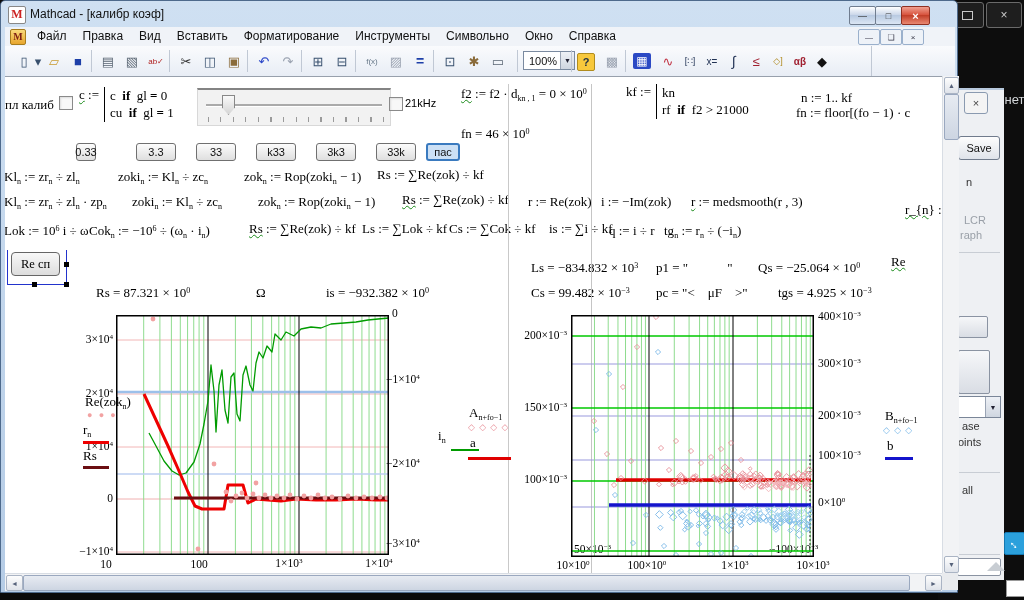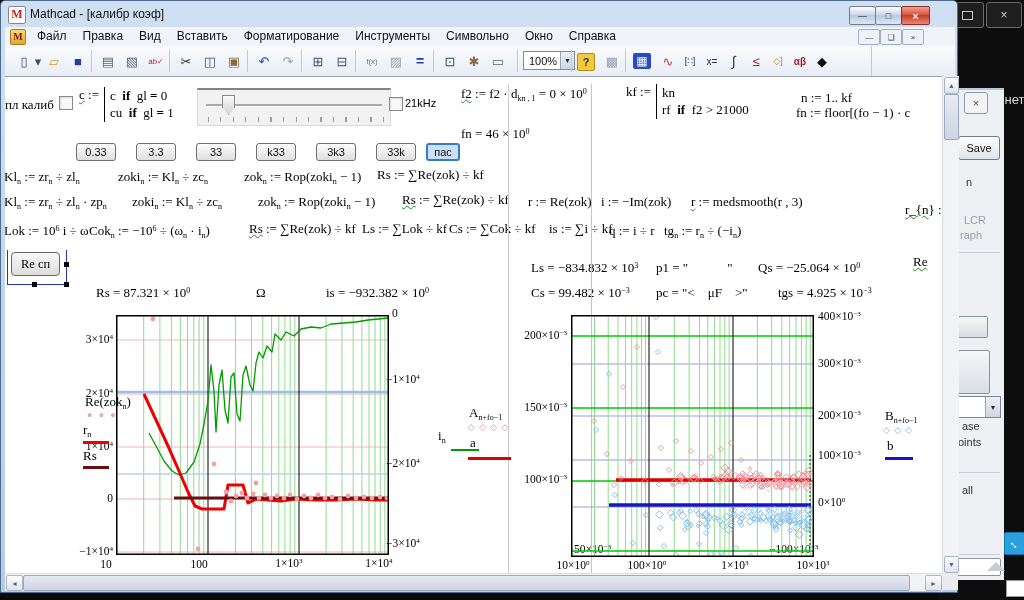--- a/index.html
+++ b/index.html
@@ -267,21 +267,21 @@
           <div class="reg" style="left: 448px; top: 219px;">Cs := ∑Cok ÷ kf</div>
           <div class="reg" style="left: 520px; top: 219px; margin-left: 28px;">is := ∑i ÷ kf</div>
           <div class="reg" style="left: 608px; top: 221px;">q := i ÷ r</div>
           <div class="reg" style="left: 663px; top: 221px;">tg<sub>n</sub> := r<sub>n</sub> ÷ (−i<sub>n</sub>)</div>
           <div class="reg" style="left: 95px; top: 283px;">Rs = 87.321 × 10<sup>0</sup></div>
           <div class="reg" style="left: 255px; top: 283px;">Ω</div>
           <div class="reg" style="left: 325px; top: 283px;">is = −932.382 × 10<sup>0</sup></div>
           <div class="reg" style="left: 530px; top: 258px;">Ls = −834.832 × 10<sup>3</sup></div>
           <div class="reg" style="left: 655px; top: 258px;">p1 = "            "</div>
           <div class="reg" style="left: 757px; top: 258px;">Qs = −25.064 × 10<sup>0</sup></div>
-          <div class="reg" style="left: 912px; top: 252px; font-family: Liberation Serif, serif;"><span class="gw">Re</span></div>
+          <div class="reg" style="left: 890px; top: 252px; font-family: Liberation Serif, serif;"><span class="gw">Re</span></div>
           <div class="reg" style="left: 530px; top: 283px;">Cs = 99.482 × 10<sup>−3</sup></div>
           <div class="reg" style="left: 655px; top: 283px;">pc = "&lt;    μF    &gt;"</div>
           <div class="reg" style="left: 777px; top: 283px;">tgs = 4.925 × 10<sup>−3</sup></div>
           <div class="reg" style="left: 84px; top: 392px;">Re(zok<sub>n</sub>)</div>
           <div class="reg pdots" style="left: 86px; top: 408px;">● ● ●</div>
           <div class="reg" style="left: 82px; top: 420px;">r<sub>n</sub></div>
           <div class="reg" style="left: 82px; top: 446px;">Rs</div>
           <div class="reg" style="left: 437px; top: 426px;">i<sub>n</sub></div>
           <div class="reg" style="left: 468px; top: 403px;">A<sub>n+fo−1</sub></div>
           <div class="reg dpink" style="left: 467px; top: 420px;">◇ ◇ ◇ ◇</div>
@@ -320,21 +320,21 @@
           <div class="rect" style="left: 590px; top: 82px; width: 1px; height: 489px; background: rgb(197, 197, 197);"></div>
           <div class="rect" style="left: 82px; top: 439px; width: 26px; height: 3px; background: rgb(238, 0, 0);"></div>
           <div class="rect" style="left: 82px; top: 464px; width: 26px; height: 3px; background: rgb(107, 14, 18);"></div>
           <div class="rect" style="left: 450px; top: 447px; width: 28px; height: 2px; background: rgb(0, 155, 0);"></div>
           <div class="rect" style="left: 467px; top: 455px; width: 43px; height: 3px; background: rgb(224, 0, 0);"></div>
           <div class="rect" style="left: 884px; top: 455px; width: 28px; height: 3px; background: rgb(20, 20, 204);"></div>
           <div class="prog" style="left: 78px; top: 85px;"><div class="ph"><span class="gw">c</span> :=</div><div class="pl"><div>c  <b>if</b>  gl <b>=</b> 0</div><div>cu  <b>if</b>  gl <b>=</b> 1</div></div></div>
           <div class="prog" style="left: 625px; top: 82px;"><div class="ph">kf :=</div><div class="pl"><div>kn</div><div>rf  <b>if</b>  f2 &gt; 21000</div></div></div>
           <span class="mc-check" style="left: 58px; top: 94px;"></span>
           <span class="mc-check" style="left: 388px; top: 95px;"></span>
-          <button class="mc-btn" style="left: 75px; width: 40px;">0.33</button>
+          <button class="mc-btn" style="left: 75px; width: 20px;">0.33</button>
           <button class="mc-btn" style="left: 135px; width: 40px;">3.3</button>
           <button class="mc-btn" style="left: 195px; width: 40px;">33</button>
           <button class="mc-btn" style="left: 255px; width: 40px;">k33</button>
           <button class="mc-btn" style="left: 315px; width: 40px;">3k3</button>
           <button class="mc-btn" style="left: 375px; width: 40px;">33k</button>
           <button class="mc-btn active" style="left: 425px; width: 34px;">пас</button>
           <svg width="273" height="240" class="chart" style="left: 115px; top: 313px;">
             <line x1="1" y1="25" x2="272" y2="25" stroke="#f2b6b6" stroke-width="1"></line>
             <line x1="1" y1="79" x2="272" y2="79" stroke="#f2b6b6" stroke-width="1"></line>
             <line x1="1" y1="132" x2="272" y2="132" stroke="#f2b6b6" stroke-width="1"></line>

